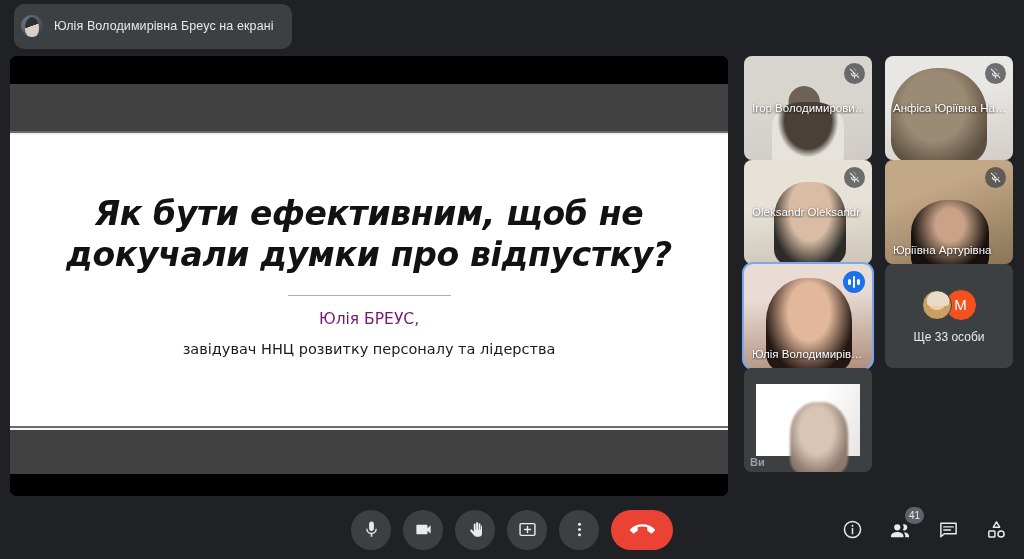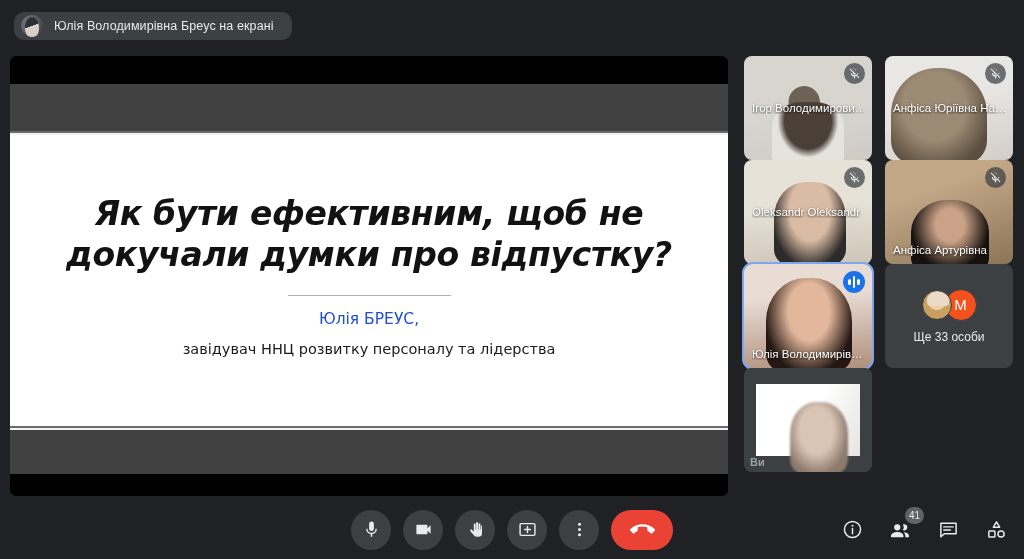--- a/index.html
+++ b/index.html
@@ -12,21 +12,21 @@
   .app { position: relative; width: 1024px; height: 559px; background: #202124; }
 
   
   .top-bar {
     position: absolute; left: 0; top: 0; width: 1024px; height: 52px;
     display: flex; align-items: center; padding: 0 14px;
   }
   .presenter-pill {
     display: flex; align-items: center; gap: 11px;
     background: #3c4043; border-radius: 10px;
-    height: 28px; padding: 0 18px 0 7px; min-width: 0;
+    height: 45px; padding: 0 18px 0 7px; min-width: 0;
   }
   .presenter-avatar {
     width: 22px; height: 22px; border-radius: 50%;
     background: radial-gradient(circle at 50% 35%, #c9b8a8 0 28%, #6a6f7a 30% 100%);
     box-shadow: inset -3px -3px 6px rgba(0,0,0,.45);
     flex: none; overflow: hidden; position: relative;
   }
   .presenter-avatar::after {
     content: ""; position: absolute; left: 4px; top: 2px; width: 14px; height: 20px;
     background: linear-gradient(160deg,#2b2f36 0 45%, #d8cfc6 46% 100%);
@@ -55,21 +55,21 @@
     font-family: "DejaVu Sans", sans-serif;
     font-style: italic; font-weight: 700;
     font-size: 33px; line-height: 1.23; color: #121212;
     text-align: center; letter-spacing: -.3px; max-width: 640px;
   }
   .slide-rule {
     width: 163px; height: 1px; background: #aeaeae; margin: 19px 0 14px;
   }
   .slide-author {
     font-family: "DejaVu Sans", sans-serif;
-    font-size: 15.5px; color: #1d4ed8; text-align: left; margin-bottom: 13px;
+    font-size: 15.5px; color: #701a75; text-align: left; margin-bottom: 13px;
   }
   .slide-role {
     font-family: "DejaVu Sans", sans-serif;
     font-size: 14.5px; color: #1b1b1b; text-align: right;
   }
 
   
   .tile-grid {
     position: absolute; left: 744px; top: 56px;
     width: 270px; display: grid;
@@ -273,21 +273,21 @@
       <div class="tile-name">Oleksandr Oleksandr</div>
     </div>
 
     <div class="tile">
       <div class="tile-video v5"></div>
       <div class="mic-badge">
         <svg width="13" height="13" viewBox="0 0 24 24" fill="#e8eaed">
           <path d="M19 11h-1.7c0 .74-.16 1.43-.43 2.05l1.23 1.23A6.9 6.9 0 0 0 19 11zM12 4a3 3 0 0 1 3 3v.17l-6-6A3 3 0 0 1 12 4zM4.41 2.86 3 4.27l6 6V11a3 3 0 0 0 4.53 2.58l1.2 1.2A4.9 4.9 0 0 1 12 15.3 4.92 4.92 0 0 1 7 11H5.3a6.72 6.72 0 0 0 5.7 6.58V21h2v-3.42a6.6 6.6 0 0 0 2.67-.95l4.06 4.06 1.41-1.41L4.41 2.86z"></path>
         </svg>
       </div>
-      <div class="tile-name bottom">Анфіса Артурівна </div>
+      <div class="tile-name bottom">Юріївна Артурівна </div>
     </div>
 
     <div class="tile active">
       <div class="tile-video v6"></div>
       <div class="speak-badge">
         <i></i>
           <i></i>
           <i></i>
       </div>
       <div class="tile-name bottom">Юлія Володимирів…</div>

